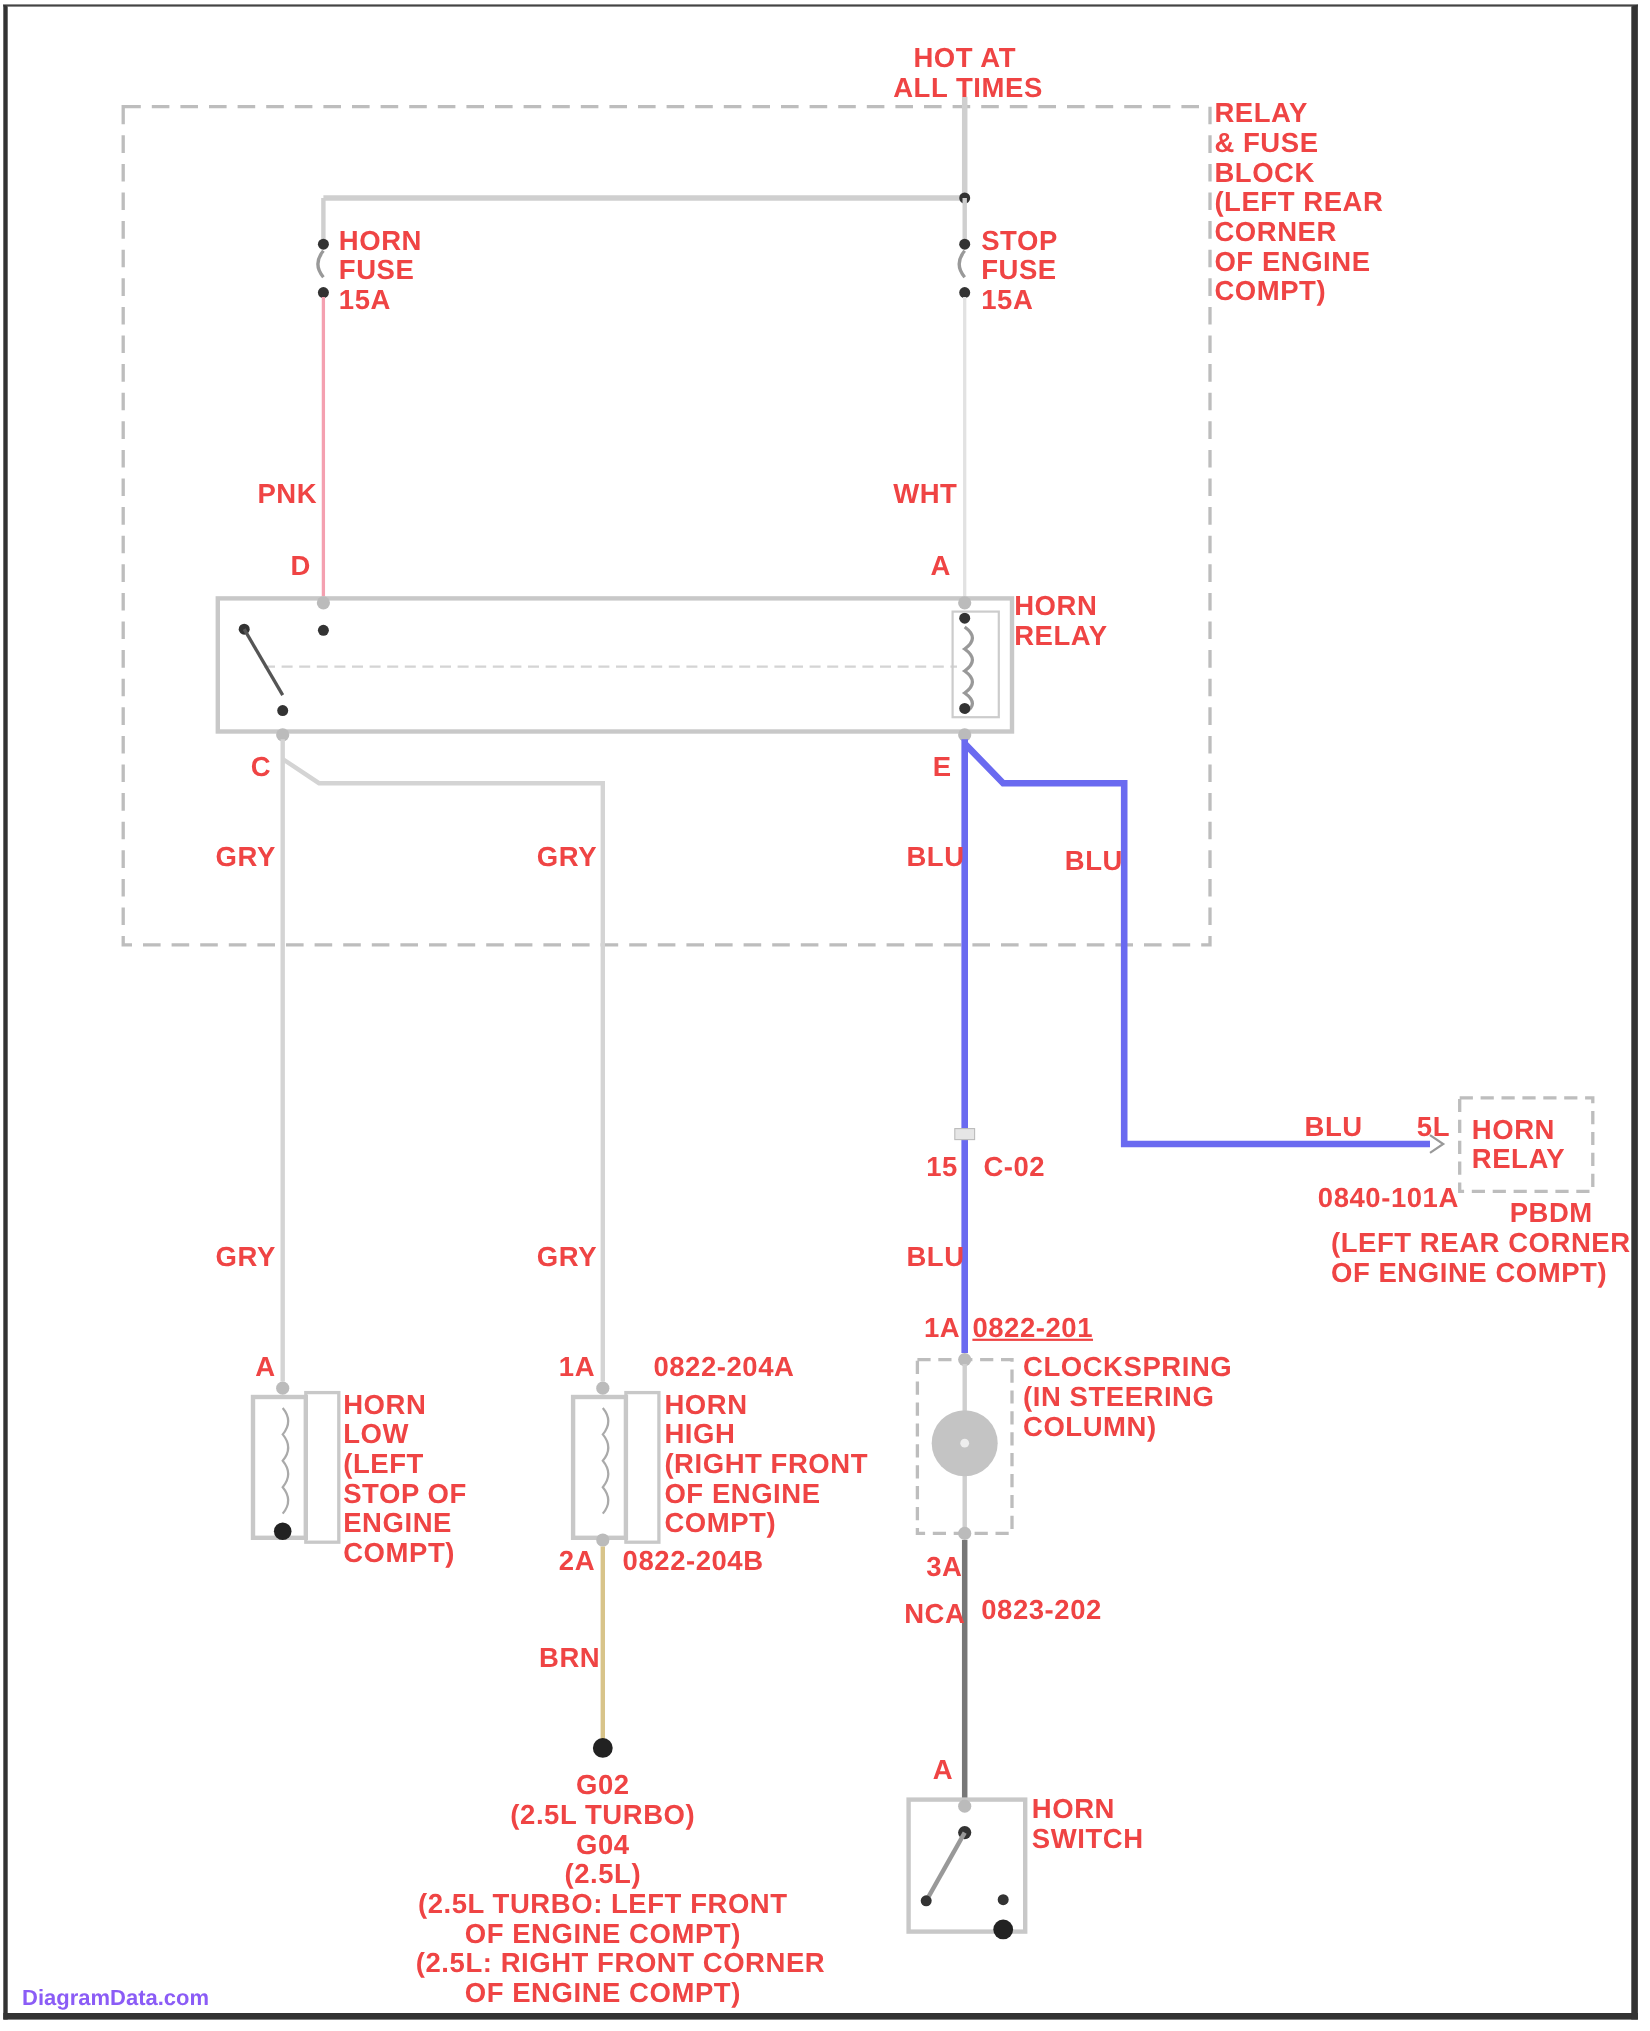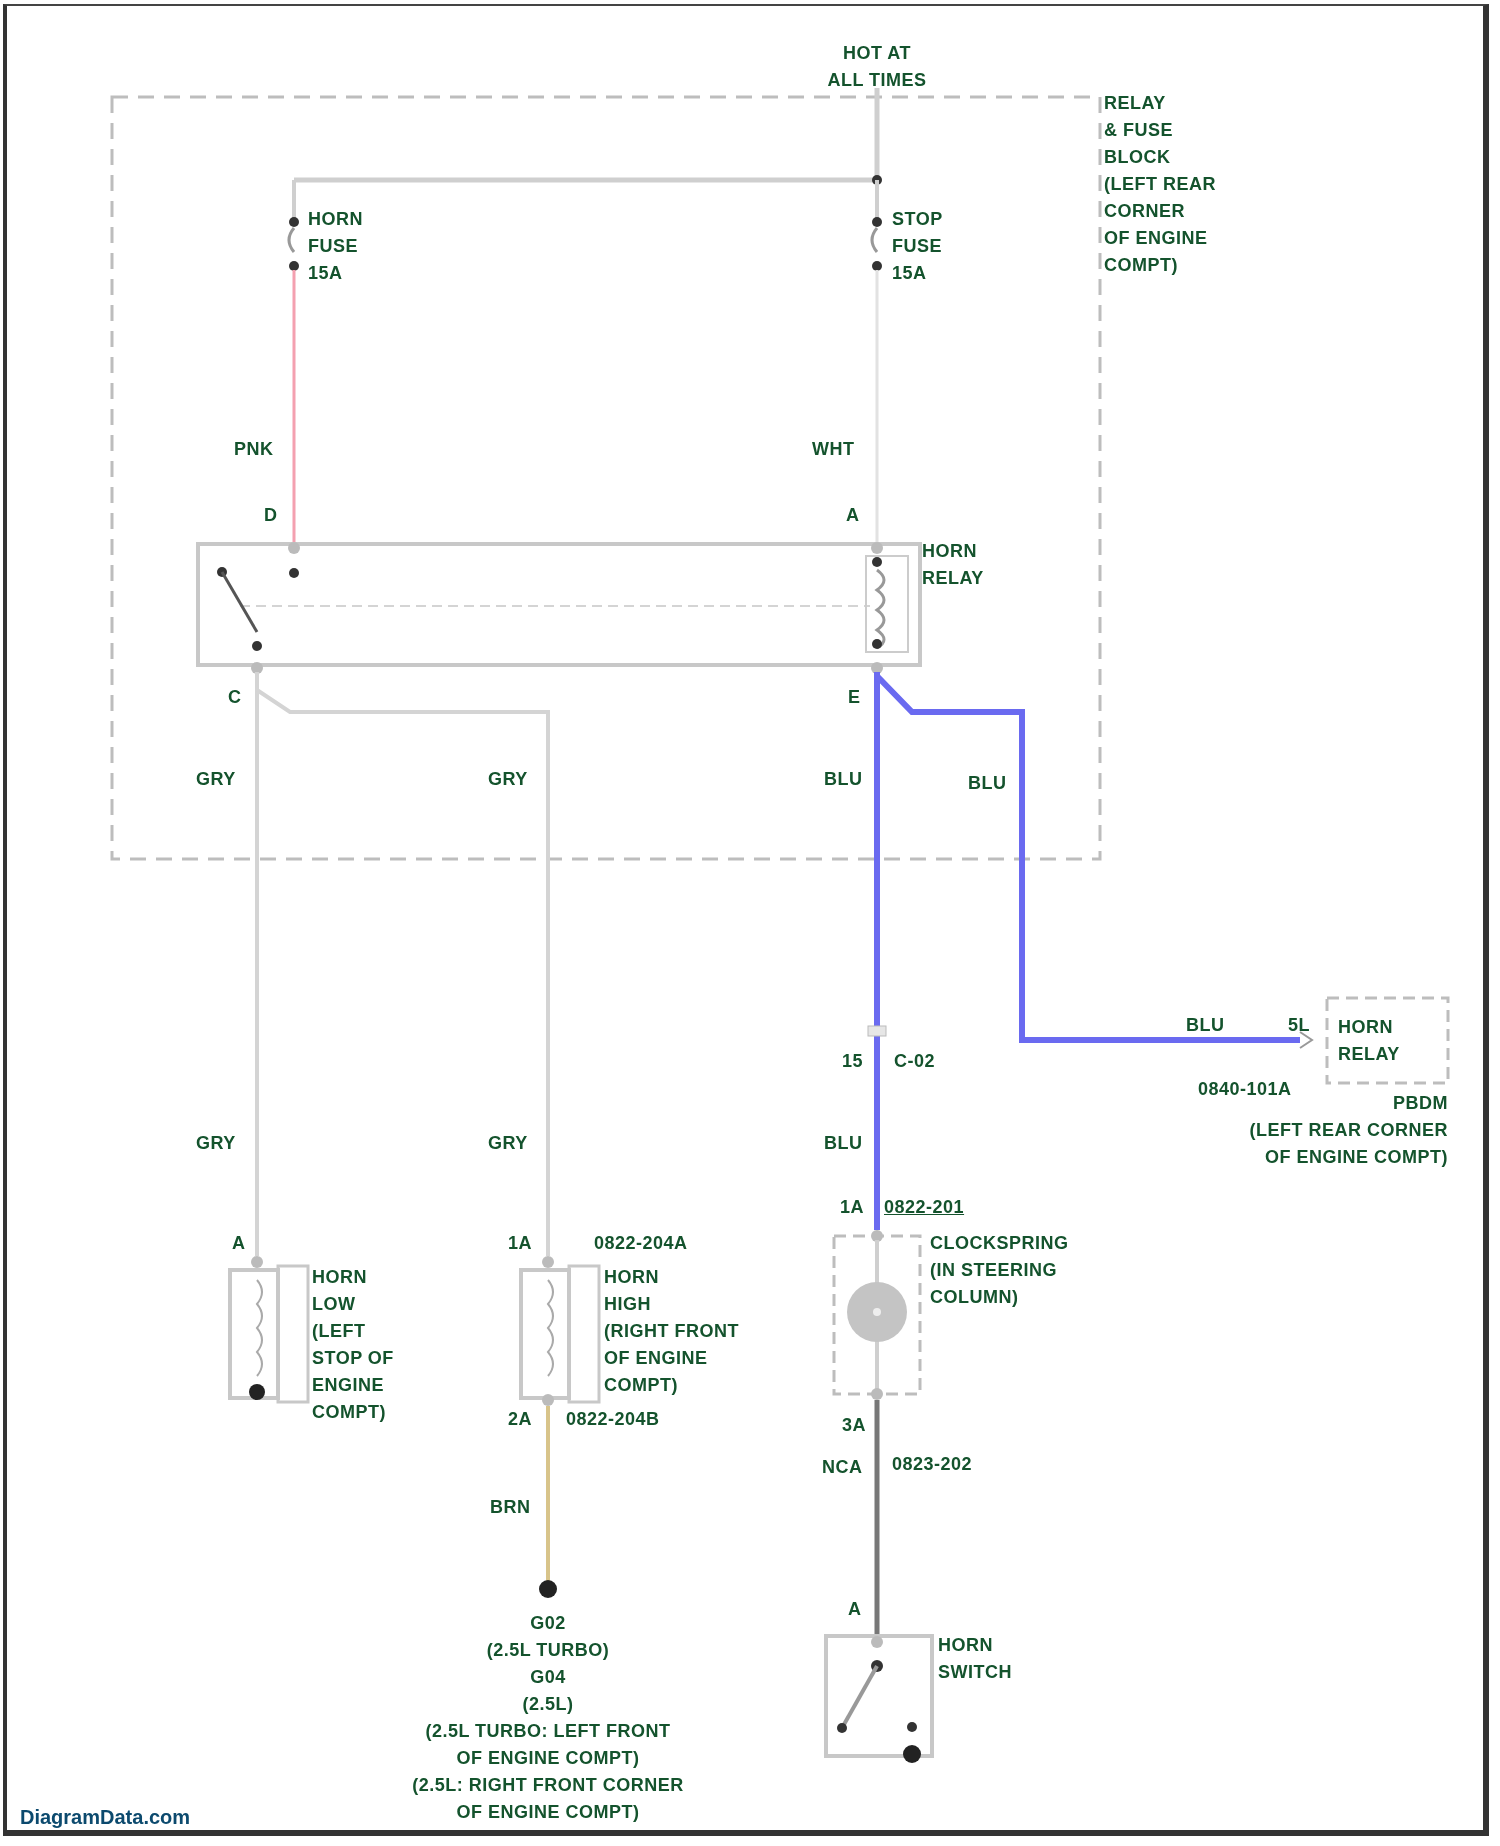--- a/index.html
+++ b/index.html
@@ -1,22 +1,22 @@
 <!DOCTYPE html>
 <html><head>
 <meta charset="utf-8">
 <style>
   html, body { margin: 0; padding: 0; background: #ffffff; }
   body { width: 1500px; height: 1846px; position: relative; overflow: hidden; font-family: "Liberation Sans", sans-serif; }
   .frame { position: absolute; left: 3px; top: 4px; width: 1486px; height: 1832px; border-top: 2px solid #444; border-right: 6px solid #333; border-bottom: 6px solid #333; border-left: 4px solid #333; box-sizing: border-box; }
   svg { position: absolute; left: 0; top: 0; }
-  .lbl { position: absolute; font-size: 18px; font-weight: bold; color: #14532d; line-height: 27px; white-space: nowrap; letter-spacing: 0.5px; }
+  .lbl { position: absolute; font-size: 25px; font-weight: bold; color: #ef4444; line-height: 27px; white-space: nowrap; letter-spacing: 0.5px; }
   .lbl.c { text-align: center; }
   .ml div { line-height: 27px; }
-  .wm { position: absolute; left: 20px; top: 1806px; font-size: 20px; color: #0c4a6e; font-weight: bold; }
+  .wm { position: absolute; left: 20px; top: 1806px; font-size: 20px; color: #8b5cf6; font-weight: bold; }
 </style>
 </head>
 <body>
 
 <div class="frame"></div>
 
 <svg width="1500" height="1846" viewBox="0 0 1500 1846">
 
   <rect x="112" y="97" width="988" height="762" fill="none" stroke="#bdbdbd" stroke-width="3" stroke-dasharray="16 10"></rect>
 

